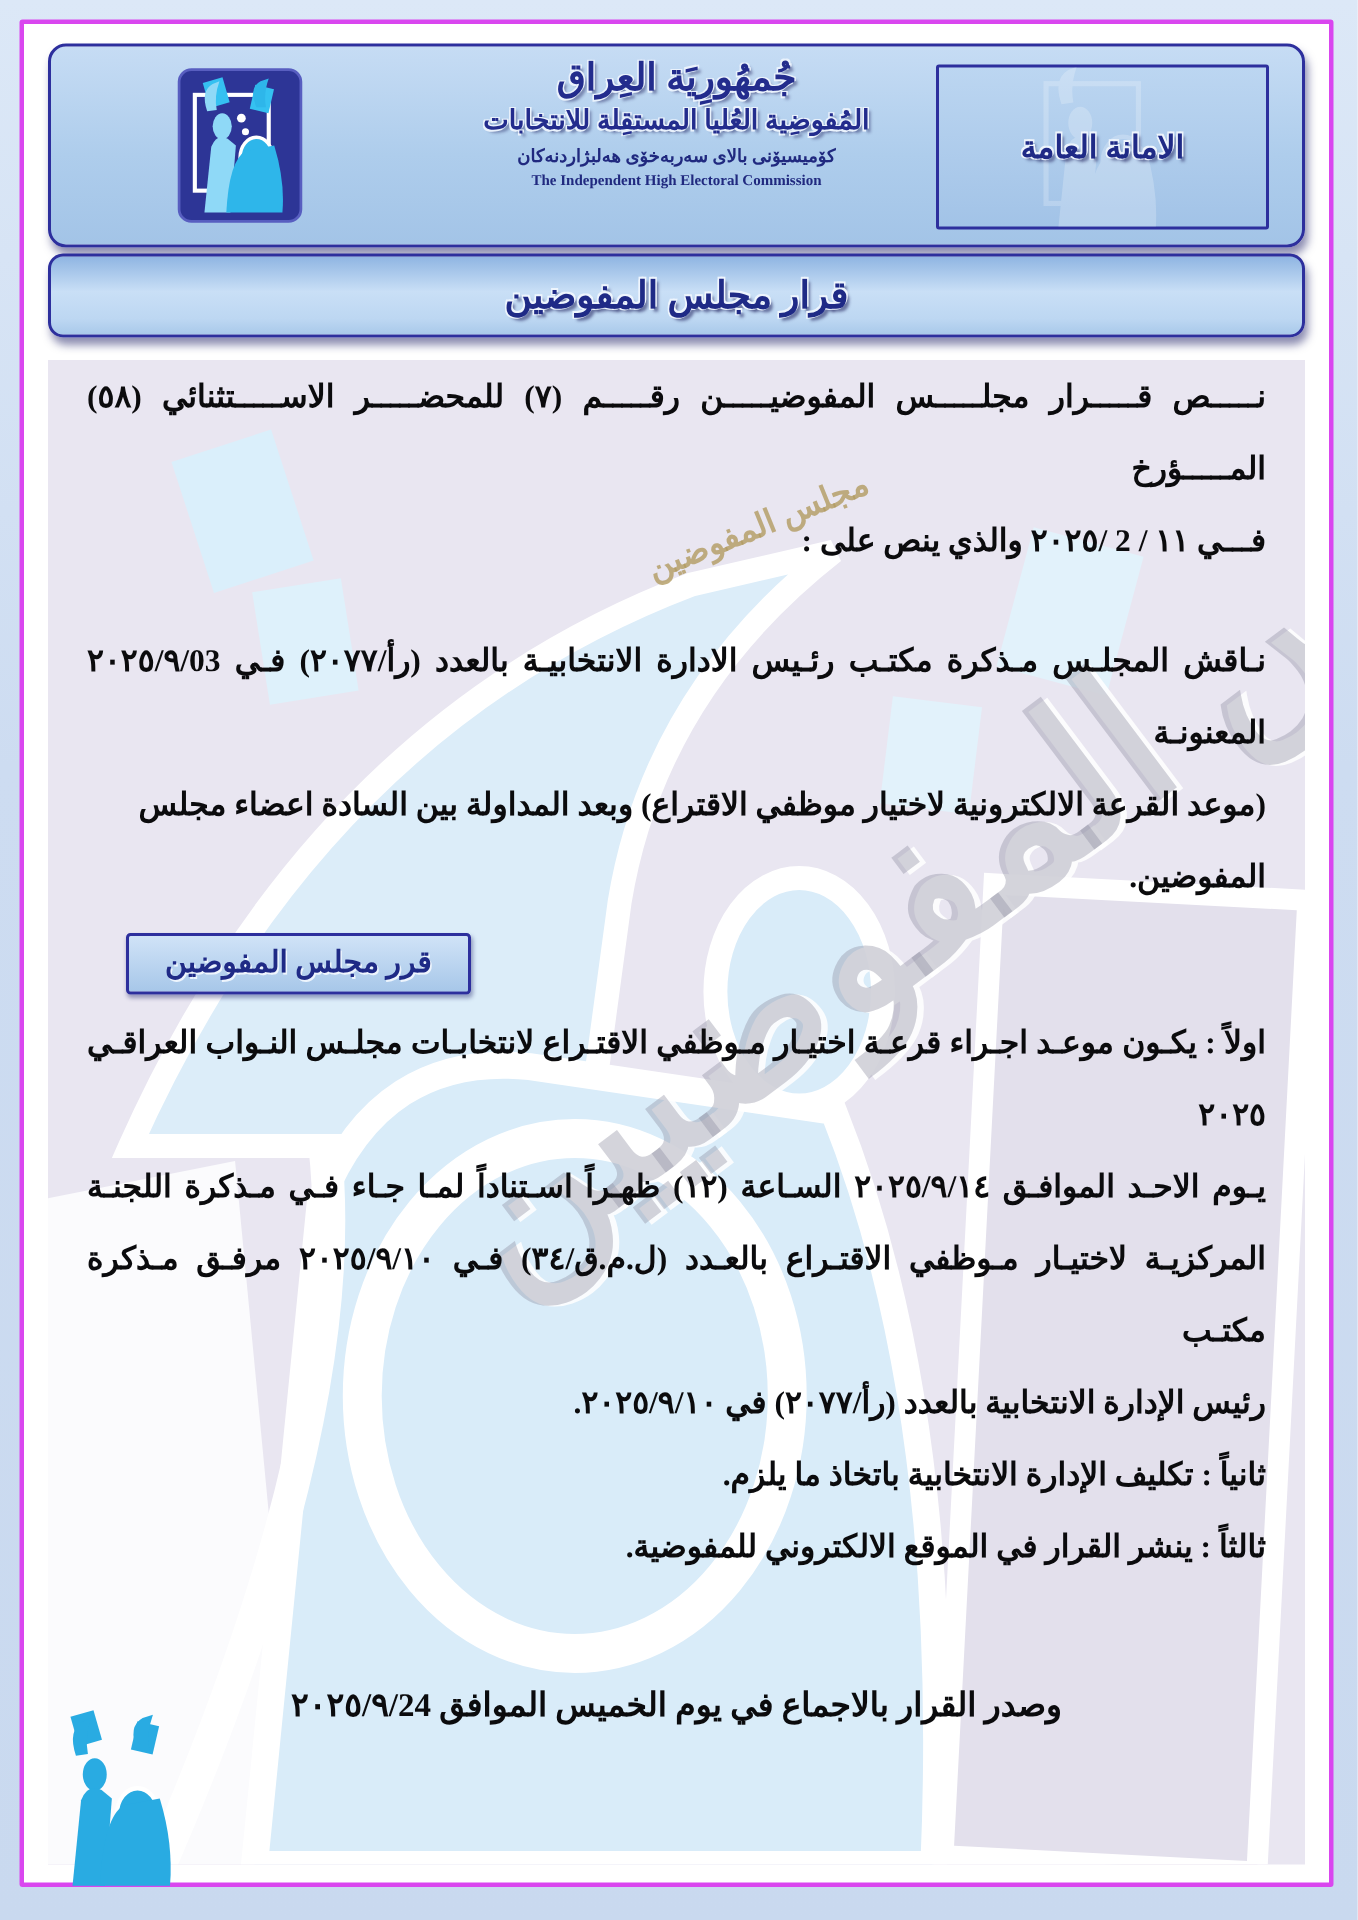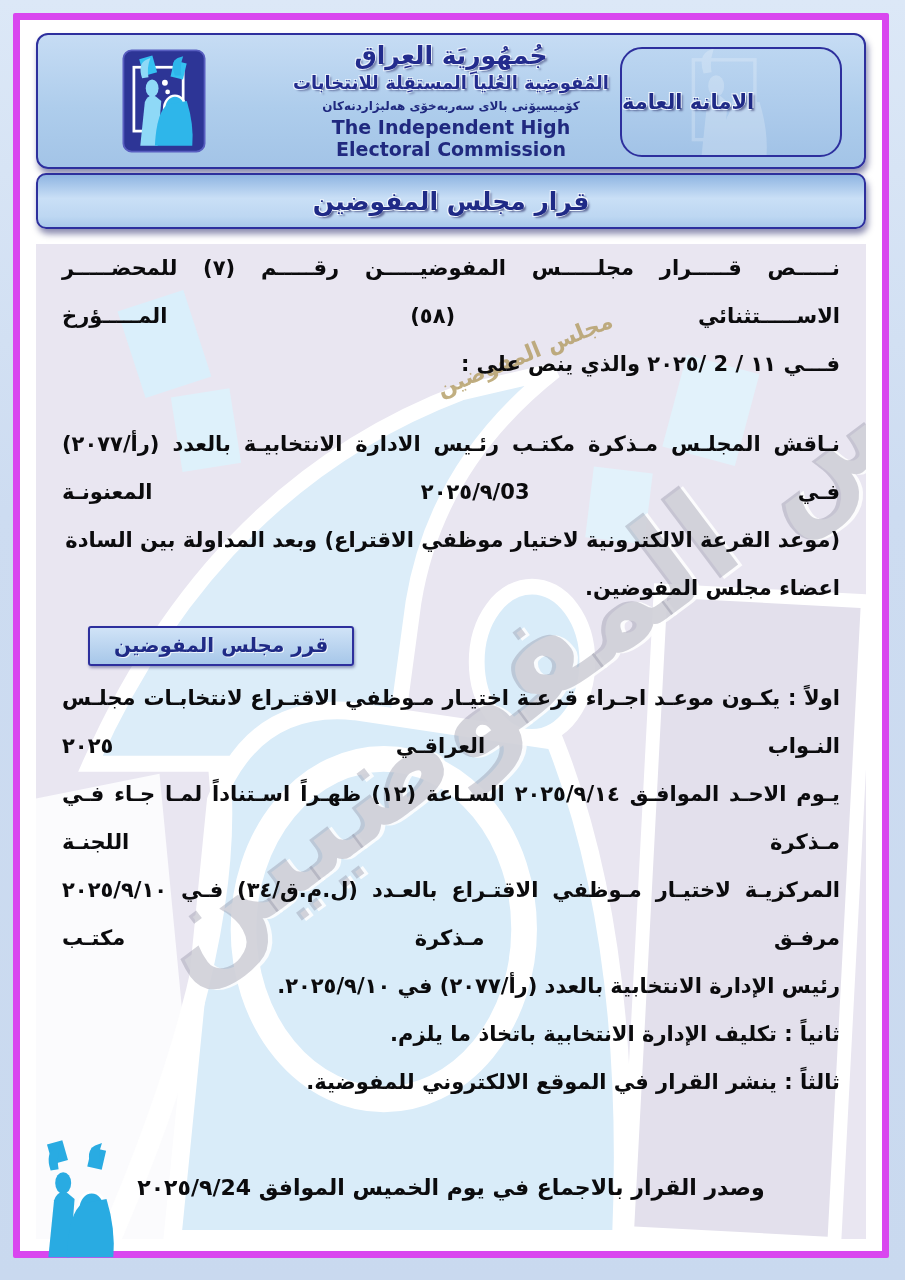--- a/index.html
+++ b/index.html
@@ -6,47 +6,46 @@
   body{
     width:905px;height:1280px;overflow:hidden;
     font-family:"DejaVu Sans",sans-serif;
     background:linear-gradient(180deg,#dce8f7 0%,#cddcf1 40%,#c9d9ef 100%);
     position:relative;
   }
   .page{position:absolute;inset:0;}
   
   .doc-frame{
     position:absolute;left:13px;top:13px;right:16px;bottom:22px;
-    background:#ffffff;border:7px solid #d946ef;border-radius:2px;
+    background:#ffffff;border:3px solid #d946ef;border-radius:2px;font-family:Liberation Serif, serif;
   }
   
   .header-box{
     position:absolute;left:16px;right:16px;top:13px;height:132px;
     background:linear-gradient(180deg,#c6dcf4 0%,#aecdec 55%,#a3c4e7 100%);
     border:2px solid #2d2f9d;border-radius:12px;
     box-shadow:2px 5px 6px rgba(25,28,100,.5);
   }
   .logo-left{position:absolute;right:auto;left:80px;top:14px;width:92px;height:104px;}
   .header-center{
     position:absolute;left:250px;right:250px;top:6px;text-align:center;color:#232c8d;
   }
   .hc-republic{font-size:25px;font-weight:bold;letter-spacing:1px;
     text-shadow:-1px -1px 0 #eaf2fc,1px -1px 0 #eaf2fc,-1px 1px 0 #eaf2fc,2px 2px 2px rgba(30,30,90,.45);}
   .hc-commission{font-size:18px;font-weight:bold;margin-top:2px;
     text-shadow:-1px -1px 0 #eaf2fc,1px -1px 0 #eaf2fc,-1px 1px 0 #eaf2fc,2px 2px 2px rgba(30,30,90,.45);}
   .hc-kurdish{font-size:12px;font-weight:bold;margin-top:6px;color:#20297f;}
-  .hc-english{font-size:19px;font-weight:bold;margin-top:3px;color:#20297f;direction:ltr;}
+  .hc-english{font-size:10px;font-weight:bold;margin-top:3px;color:#20297f;direction:ltr;}
   .secretariat-panel{
     position:absolute;right:22px;top:12px;width:218px;height:106px;
     background:linear-gradient(180deg,#bcd6f1 0%,#a2c3e7 100%);
-    border:2px solid #2d2f9d;border-radius:22px;
+    border:2px solid #2d2f9d;border-radius:2px;
     display:flex;flex-direction:column;justify-content:center;gap:14px;
     text-align:center;color:#1f2a86;font-weight:bold;font-size:21px;overflow:hidden;
     text-shadow:-1px -1px 0 #edf4fc,1px -1px 0 #edf4fc,-1px 1px 0 #edf4fc,2px 2px 2px rgba(30,30,90,.5);
-    align-items:flex-end;
   }
   .secretariat-panel .ghost-logo{position:absolute;left:50%;top:50%;transform:translate(-50%,-50%);opacity:.22;}
   .secretariat-panel div{position:relative;z-index:2;}
   
   .title-bar{
     position:absolute;left:16px;right:16px;top:153px;height:52px;
     background:linear-gradient(180deg,#8fb5e2 0%,#c9dff6 45%,#bdd7f2 80%,#a9c9ea 100%);
     border:2px solid #2d2f9d;border-radius:10px;
     box-shadow:2px 5px 6px rgba(25,28,100,.5);
     display:flex;align-items:center;justify-content:center;

